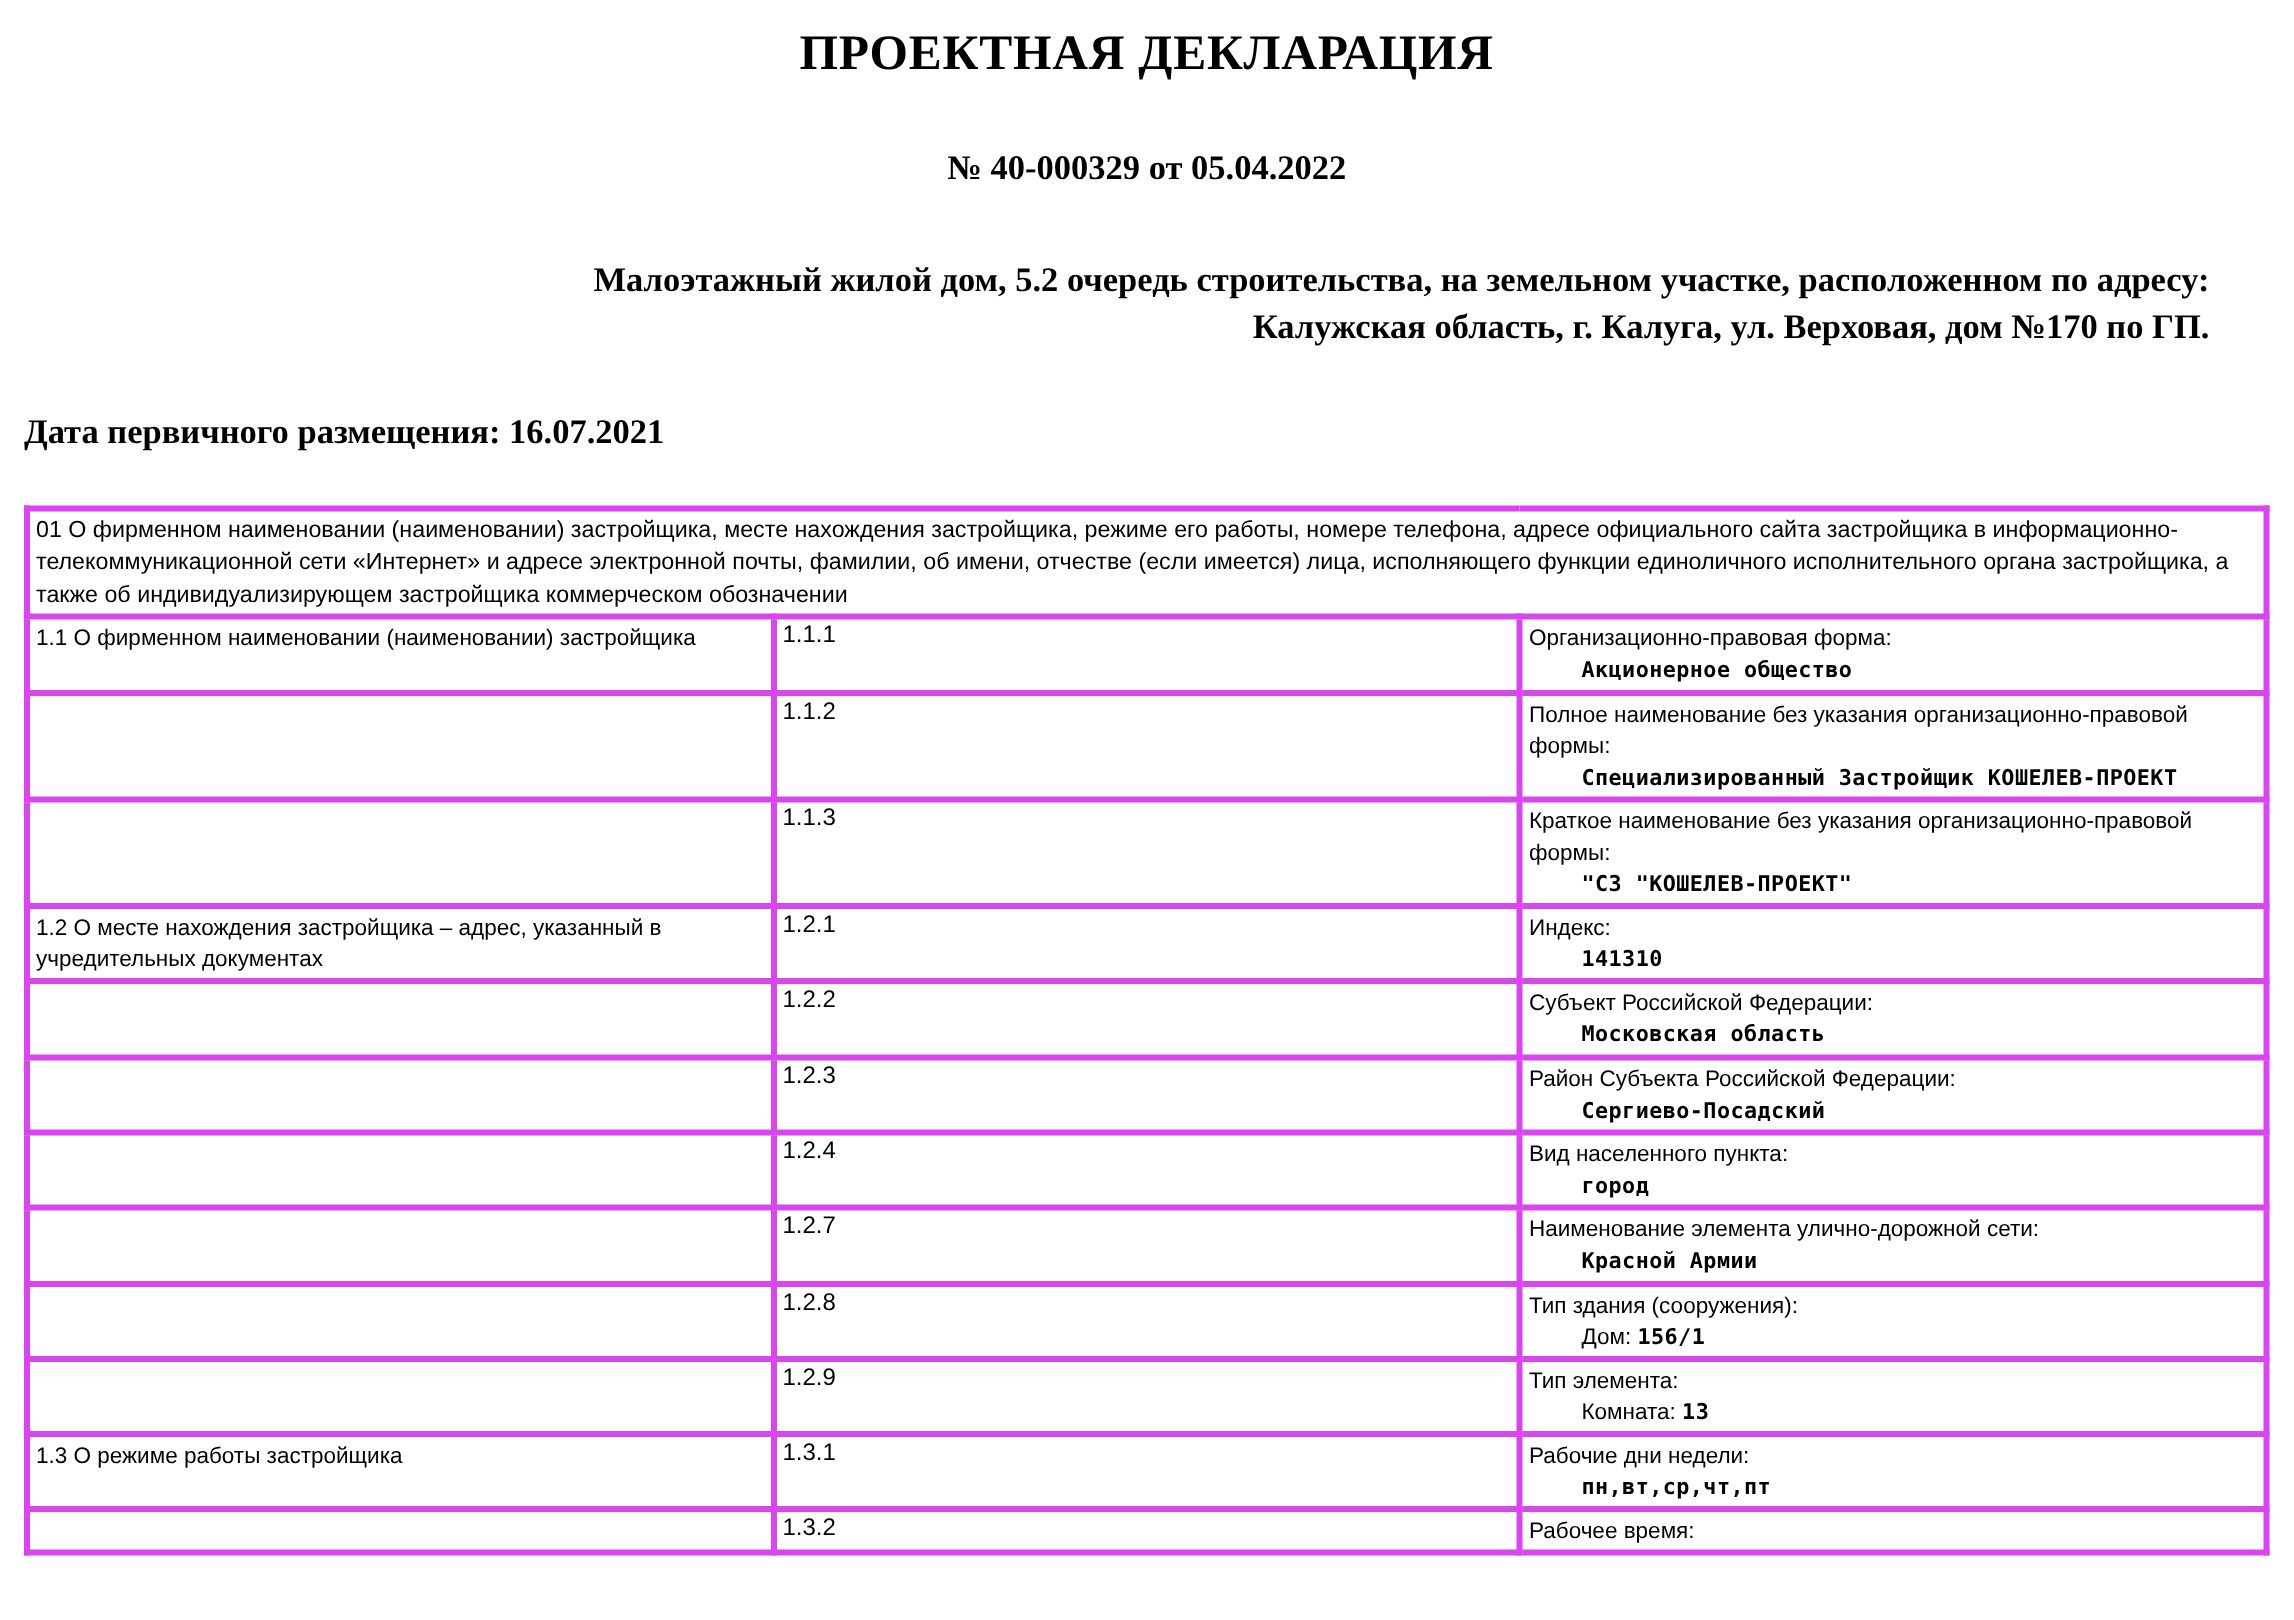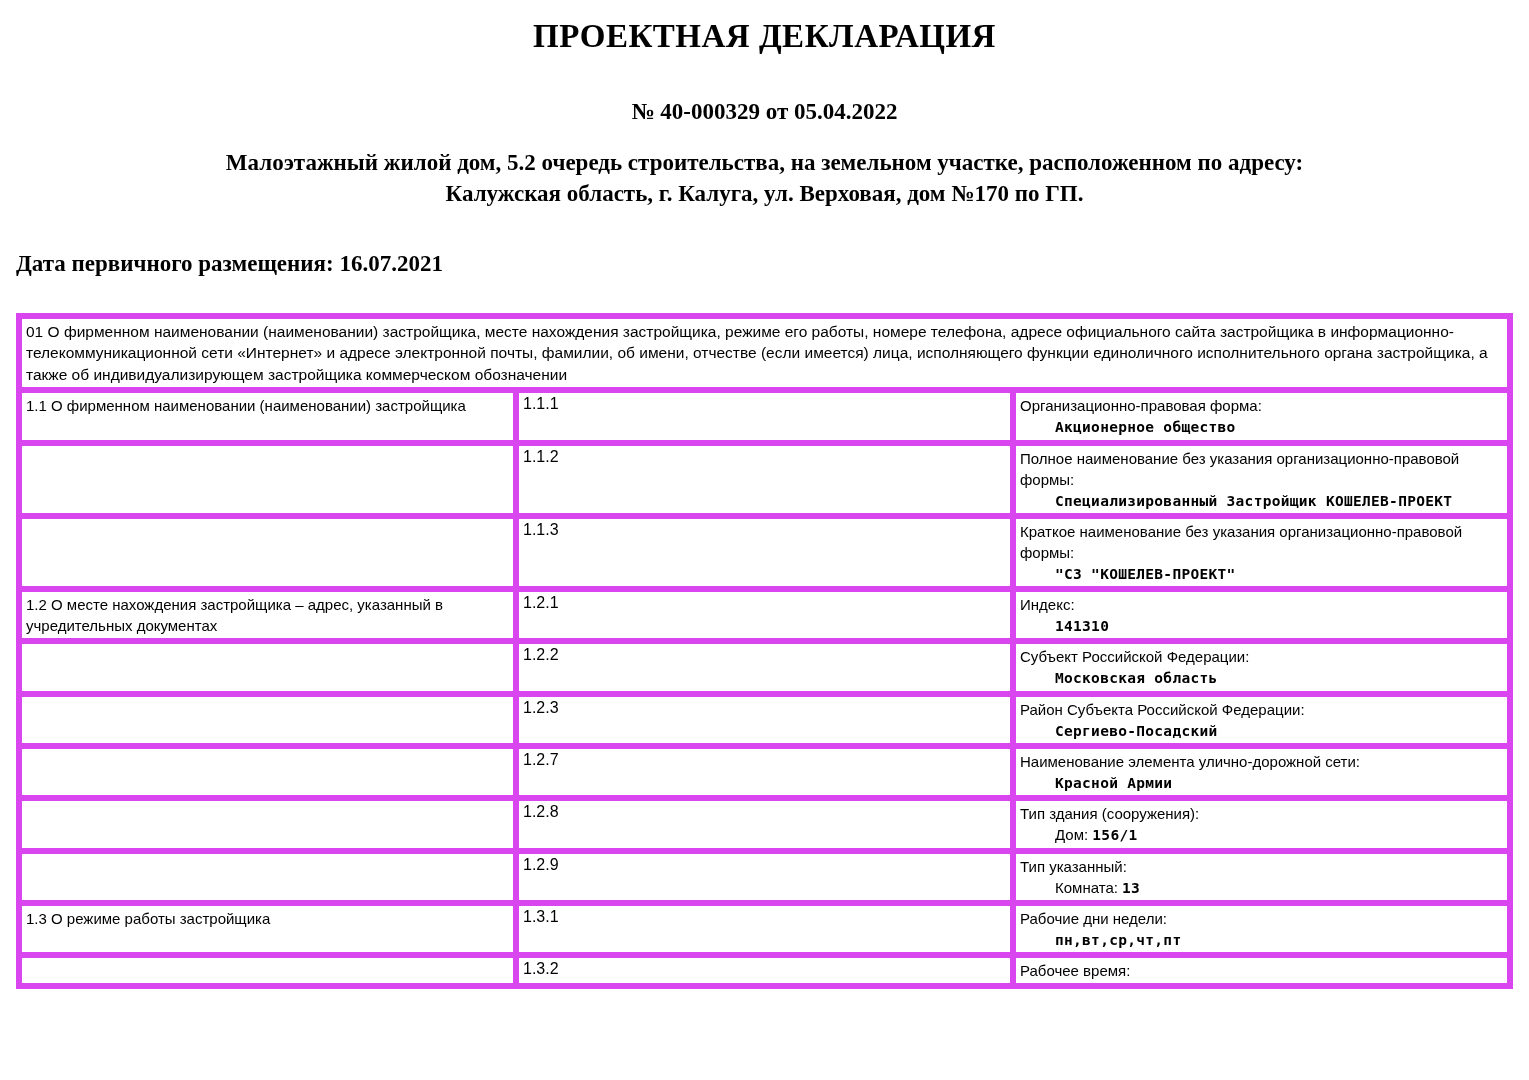--- a/index.html
+++ b/index.html
@@ -28,41 +28,41 @@
     font-family: "Liberation Serif", serif;
     font-weight: bold;
     font-size: 23px;
     text-align: center;
     margin: 44px 0 3px 0;
   }
   .doc-address {
     font-family: "Liberation Serif", serif;
     font-weight: bold;
     font-size: 23px;
-    text-align: center;
+    text-align: right;
     line-height: 1.35;
-    margin: 22px 40px 0 40px;
+    margin: 46px 40px 0 40px;
   }
   .doc-date {
     font-family: "Liberation Serif", serif;
     font-weight: bold;
     font-size: 23px;
     text-align: left;
     margin: 42px 0 0 0;
   }
   table.decl {
     margin-top: 36px;
     width: 1497px;
     border-collapse: collapse;
     border: 2px solid #000;
     table-layout: fixed;
     font-size: 15px;
   }
   table.decl td {
-    border: 6px solid #d946ef;
+    border: 4px solid #d946ef;
     padding: 2px 4px;
     vertical-align: top;
     overflow: hidden;
   }
   td.section {
     line-height: 1.38;
     font-size: 15.5px;
     padding: 3px 5px;
   }
   td.col-group {
@@ -157,39 +157,47 @@
         <tr>
           <td class="col-group"></td>
           <td class="col-num">1.2.3</td>
           <td class="col-content">
             <div class="field-label">Район Субъекта Российской Федерации:</div>
             <div class="field-value"><span class="prefix"></span><span class="val">Сергиево-Посадский</span></div>
           </td>
         </tr>
         <tr>
           <td class="col-group"></td>
+          <td class="col-num">1.2.4</td>
+          <td class="col-content">
+            <div class="field-label">Вид населенного пункта:</div>
+            <div class="field-value"><span class="prefix"></span><span class="val">город</span></div>
+          </td>
+        </tr>
+        <tr>
+          <td class="col-group"></td>
           <td class="col-num">1.2.7</td>
           <td class="col-content">
             <div class="field-label">Наименование элемента улично-дорожной сети:</div>
             <div class="field-value"><span class="prefix"></span><span class="val">Красной Армии</span></div>
           </td>
         </tr>
         <tr>
           <td class="col-group"></td>
           <td class="col-num">1.2.8</td>
           <td class="col-content">
             <div class="field-label">Тип здания (сооружения):</div>
             <div class="field-value"><span class="prefix">Дом: </span><span class="val">156/1</span></div>
           </td>
         </tr>
         <tr>
           <td class="col-group"></td>
           <td class="col-num">1.2.9</td>
           <td class="col-content">
-            <div class="field-label">Тип указанный:</div>
+            <div class="field-label">Тип элемента:</div>
             <div class="field-value"><span class="prefix">Комната: </span><span class="val">13</span></div>
           </td>
         </tr>
         <tr>
           <td class="col-group">1.3 О режиме работы застройщика</td>
           <td class="col-num">1.3.1</td>
           <td class="col-content">
             <div class="field-label">Рабочие дни недели:</div>
             <div class="field-value"><span class="prefix"></span><span class="val">пн,вт,ср,чт,пт</span></div>
           </td>

